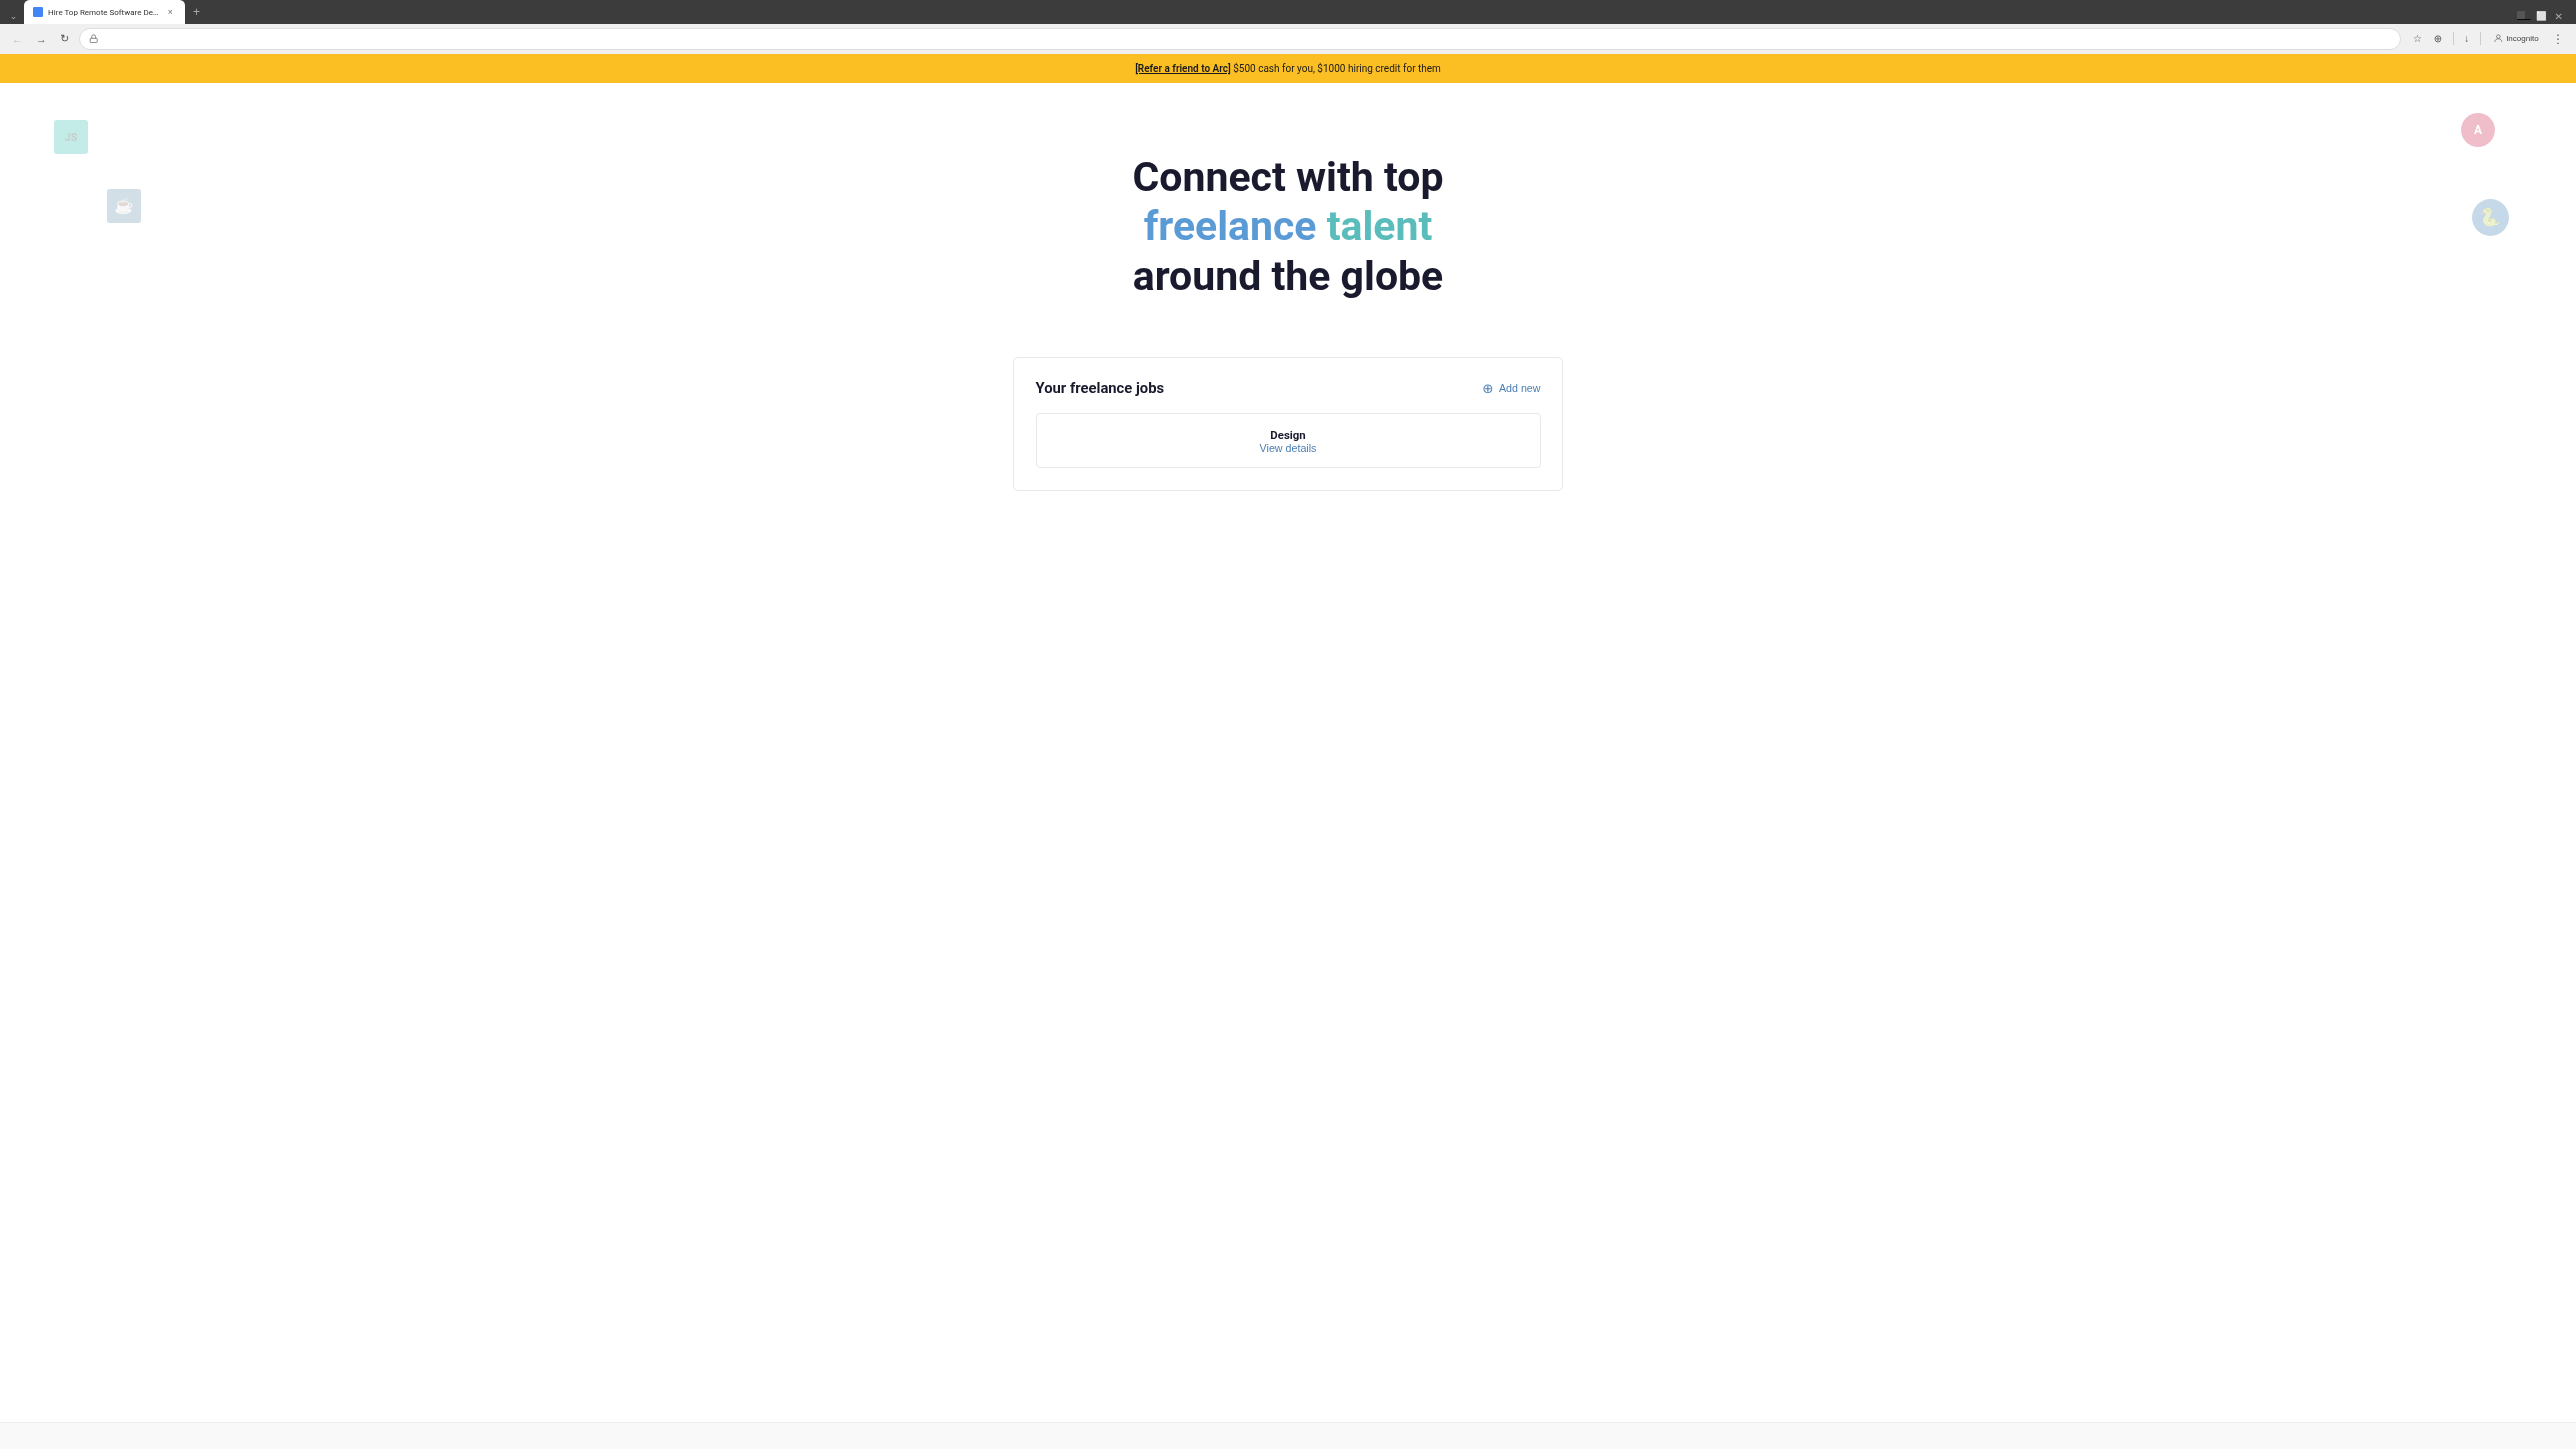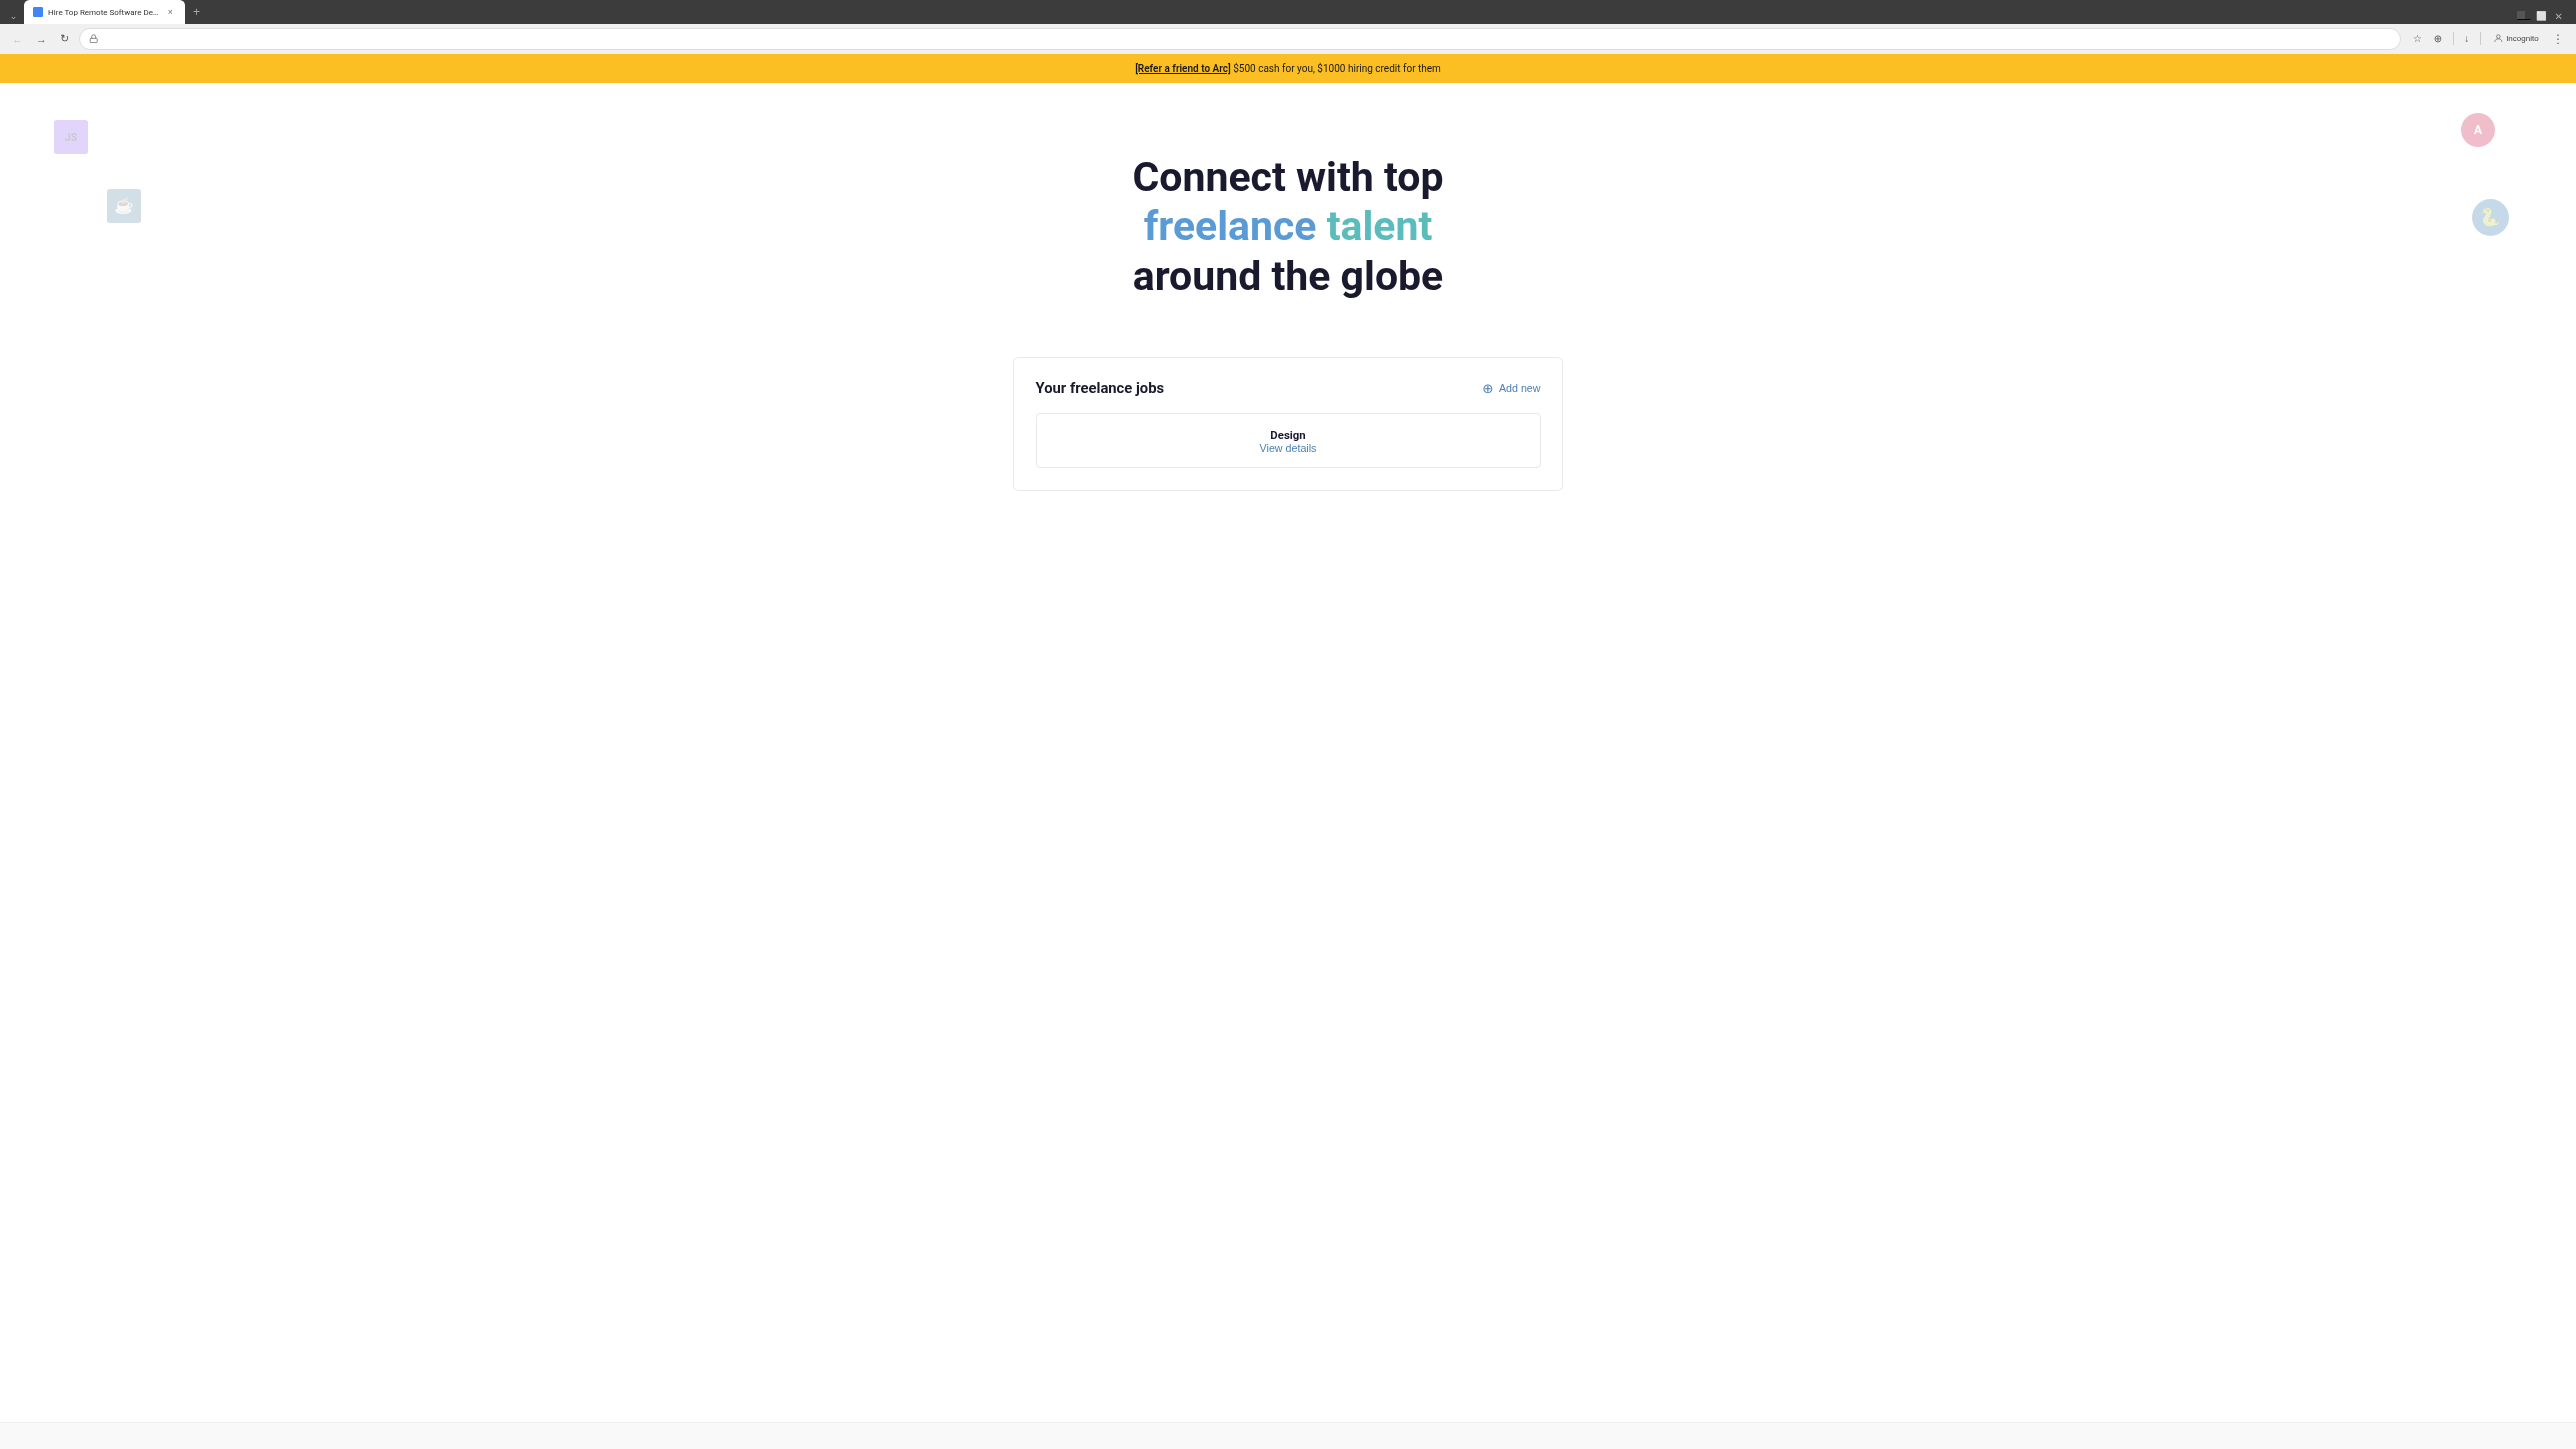--- a/index.html
+++ b/index.html
@@ -137,21 +137,21 @@
   <div class="banner">
     <span class="banner-text">
       <a href="#">[Refer a friend to Arc]</a><span> $500 cash for you, $1000 hiring credit for them</span>
     </span>
   </div>
 
 
   <section class="hero">
 
     <div class="floating-icon icon-js" style="position:absolute; top:37px; left:54px; opacity:0.25;">
-      <div style="width:34px; height:34px; background:#8b5cf6; border-radius:2.7px; display:flex; align-items:center; justify-content:center; font-weight:700; font-size:10.7px; color:#323330;">JS</div>
+      <div style="width:34px; height:34px; background:#14b8a6; border-radius:2.7px; display:flex; align-items:center; justify-content:center; font-weight:700; font-size:10.7px; color:#323330;">JS</div>
     </div>
     <div class="floating-icon icon-angular" style="position:absolute; top:30px; right:81px; opacity:0.25;">
       <div style="width:34px; height:34px; background:#c3002f; border-radius:50%; display:flex; align-items:center; justify-content:center; font-weight:700; font-size:12px; color:white;">A</div>
     </div>
     <div class="floating-icon icon-java" style="position:absolute; bottom:134px; left:107px; opacity:0.25;">
       <div style="width:34px; height:34px; background:#5382a1; border-radius:2.7px; display:flex; align-items:center; justify-content:center; font-size:16px;">☕</div>
     </div>
     <div class="floating-icon icon-python" style="position:absolute; bottom:121px; right:67px; opacity:0.3;">
       <div style="width:37px; height:37px; background:#4584b6; border-radius:50%; display:flex; align-items:center; justify-content:center; font-size:17.4px;">🐍</div>
     </div>

